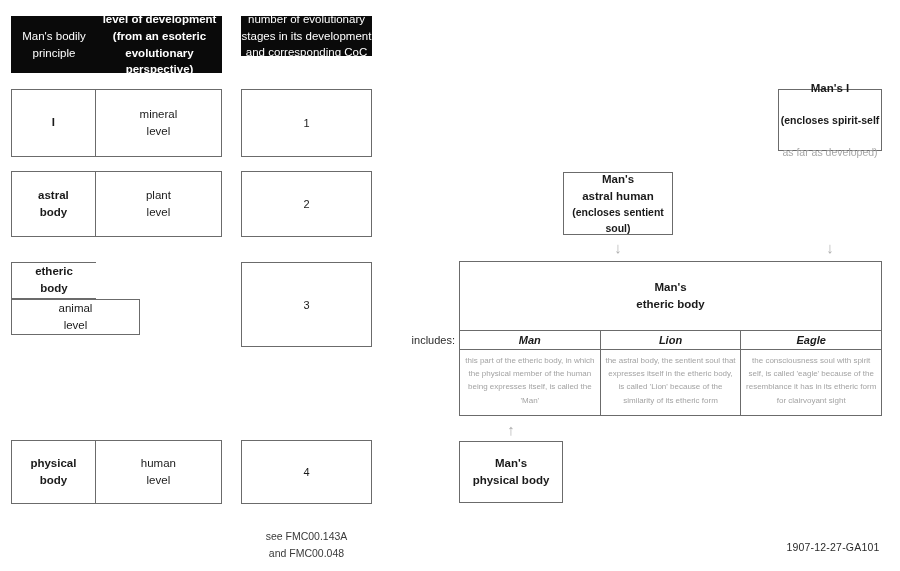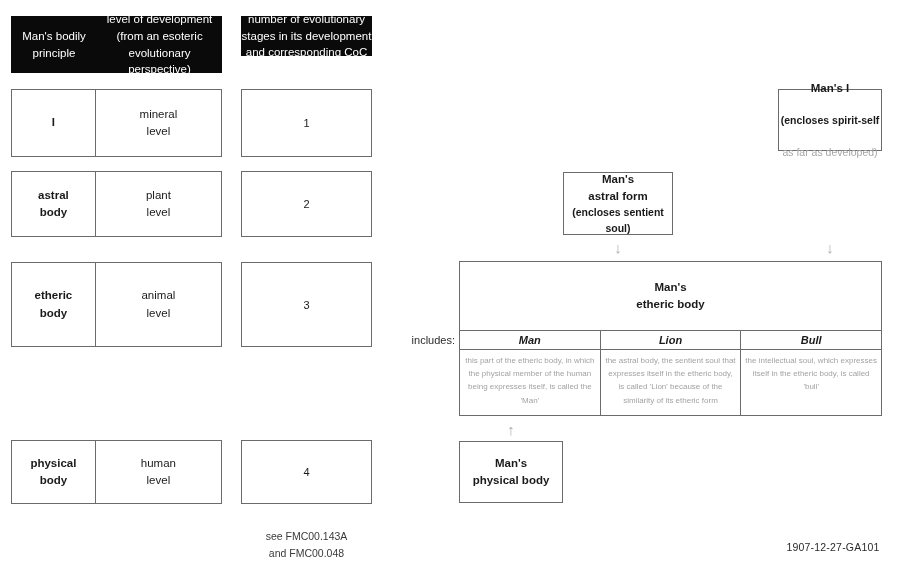--- a/index.html
+++ b/index.html
@@ -136,21 +136,21 @@
 </head>
 <body>
 
 <div class="abs hdr hdr-split" style="left:11px; top:16px; width:211px; height:57px;">
   <div style="width:84px;">
     <span>
       <span>Man's bodily</span><br>
       <span>principle</span>
     </span>
   </div>
-  <div style="width:127px;">
+  <div style="width:127px;font-weight:bold;">
     <span>
       <span>level of development</span><br>
       <span>(from an esoteric</span><br>
       <span>evolutionary perspective)</span>
     </span>
   </div>
 </div>
 
 <div class="abs hdr" style="left:241px; top:16px; width:131px; height:40px;">
   <span>
@@ -186,21 +186,21 @@
     <span>
       <span>plant</span><br>
       <span>level</span>
     </span>
   </div>
 </div>
 <div class="abs num-cell" style="left:241px; top:171px; width:131px; height:66px;">
   <span>2</span>
 </div>
 
-<div class="abs row-box" style="left:11px; top:262px; width:211px; height:85px;">
+<div class="abs row-box" style="left:11px; top:262px; width:211px; height:70px;flex-direction:column;">
   <div class="cell bold" style="width:84px;">
     <span>
       <span>etheric</span><br>
       <span>body</span>
     </span>
   </div>
   <div class="cell" style="width:127px;">
     <span>
       <span>animal</span><br>
       <span>level</span>
@@ -235,21 +235,21 @@
 </div>
 
 <div class="abs dbox" style="left:778px; top:89px; width:104px; height:62px;gap:16px;">
   <span class="t1">Man's I</span>
   <span class="t3">(encloses spirit-self</span>
   <span class="t4">as far as developed)</span>
 </div>
 
 <div class="abs dbox" style="left:563px; top:172px; width:110px; height:63px;">
   <span class="t1">Man's</span>
-  <span class="t2">astral form</span>
+  <span class="t2">astral human</span>
   <span class="t3">(encloses sentient soul)</span>
 </div>
 
 <div class="abs arrow" style="left:606px; top:240px; width:24px;">
   <span>↓</span>
 </div>
 <div class="abs arrow" style="left:818px; top:240px; width:24px;">
   <span>↓</span>
 </div>
 
@@ -265,22 +265,22 @@
   <div class="etheric-cols">
     <div class="ecol">
       <div class="ecol-head">Man</div>
       <div class="ecol-body">this part of the etheric body, in which the physical member of the human being expresses itself, is called the 'Man'</div>
     </div>
     <div class="ecol">
       <div class="ecol-head">Lion</div>
       <div class="ecol-body">the astral body, the sentient soul that expresses itself in the etheric body, is called 'Lion' because of the similarity of its etheric form</div>
     </div>
     <div class="ecol">
-      <div class="ecol-head">Bull</div>
-      <div class="ecol-body">the intellectual soul, which expresses itself in the etheric body, is called 'bull'</div>
+      <div class="ecol-head">Eagle</div>
+      <div class="ecol-body">the consciousness soul with spirit self,  is called 'eagle' because of the resemblance it has in its etheric form for clairvoyant sight</div>
     </div>
   </div>
 </div>
 
 <div class="abs arrow" style="left:499px; top:422px; width:24px;">
   <span>↑</span>
 </div>
 
 <div class="abs dbox" style="left:459px; top:441px; width:104px; height:62px;">
   <span class="t1">Man's</span>

